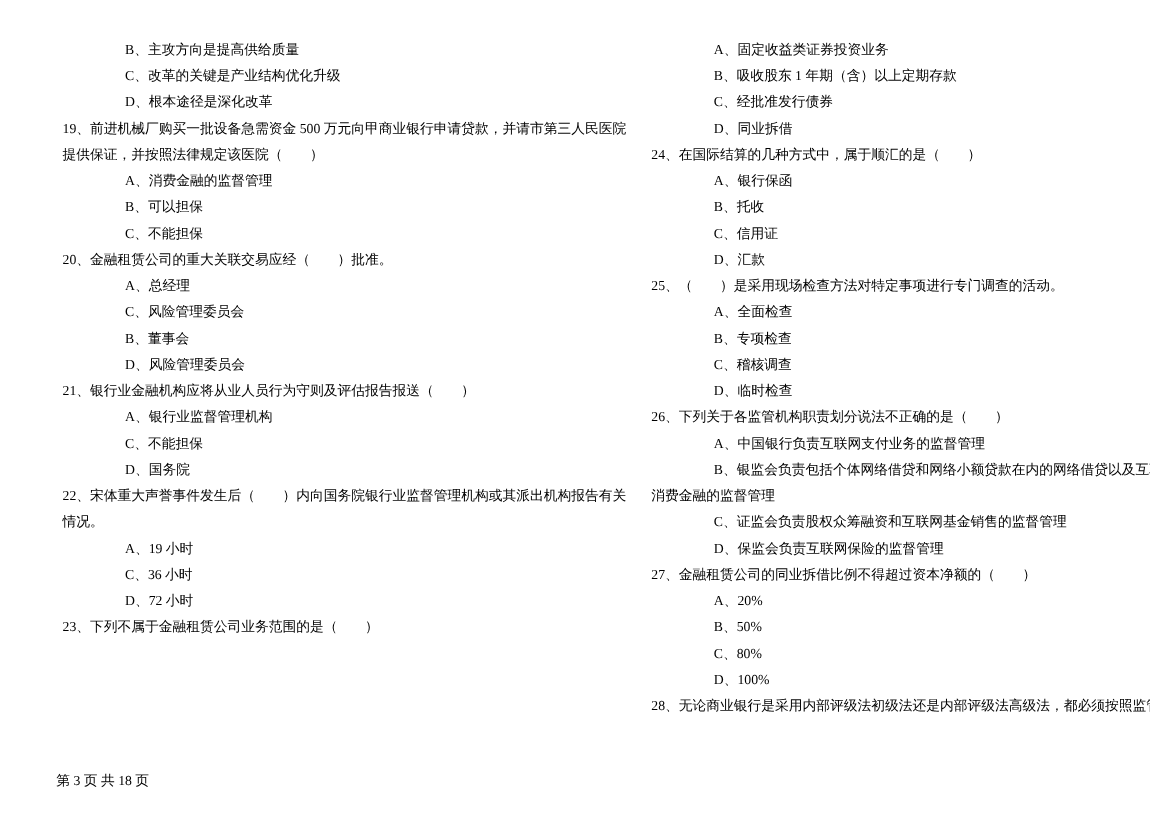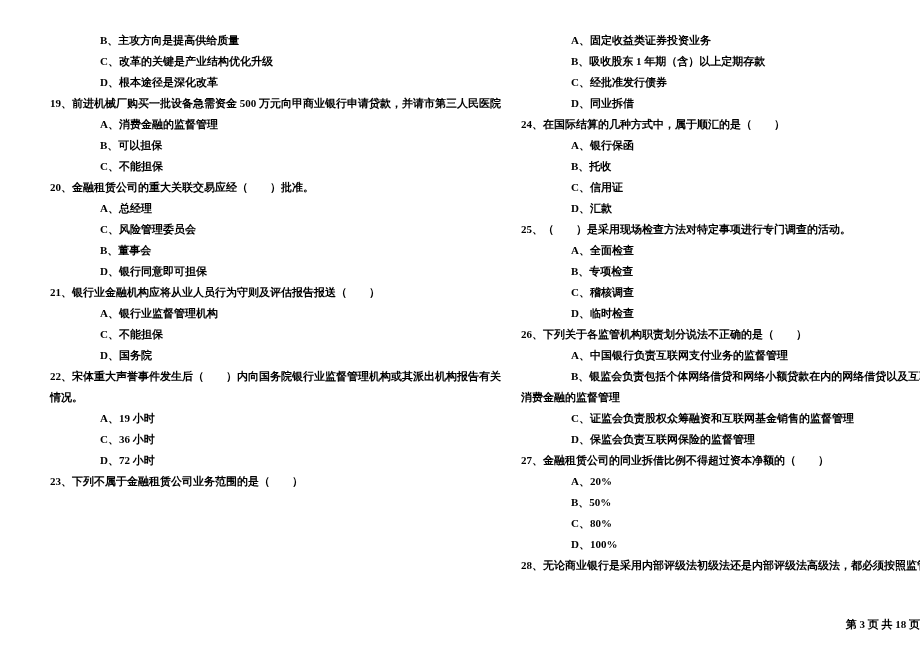--- a/index.html
+++ b/index.html
@@ -1,19 +1,18 @@
 <!DOCTYPE html>
 <html><head>
   <meta charset="utf-8">
   <style>
     * {
       margin: 0;
       padding: 0;
       box-sizing: border-box;
-      font-weight: bold;
     }
     body {
       width: 920px;
       height: 650px;
       background: #ffffff;
       font-family: "SimSun", "宋体", serif;
       font-size: 11px;
       color: #000;
       position: relative;
       overflow: hidden;
@@ -38,43 +37,44 @@
       padding-left: 0px;
     }
     .indent-continue {
       padding-left: 0px;
     }
     .footer {
       position: absolute;
       bottom: 18px;
       left: 0;
       width: 100%;
-      text-align: right;
+      text-align: left;
       font-size: 11px;
       color: #000;
       padding-left: 45px;
     }
   </style>
 </head>
 <body>
 
 <div class="page-container">
   <div class="column" id="left-col">
       <div class="line indent-option">B、主攻方向是提高供给质量</div>
       <div class="line indent-option">C、改革的关键是产业结构优化升级</div>
       <div class="line indent-option">D、根本途径是深化改革</div>
       <div class="line indent-q">19、前进机械厂购买一批设备急需资金 500 万元向甲商业银行申请贷款，并请市第三人民医院</div>
+      <div class="line indent-continue">提供保证，并按照法律规定该医院（　　）</div>
       <div class="line indent-option">A、消费金融的监督管理</div>
       <div class="line indent-option">B、可以担保</div>
       <div class="line indent-option">C、不能担保</div>
       <div class="line indent-q">20、金融租赁公司的重大关联交易应经（　　）批准。</div>
       <div class="line indent-option">A、总经理</div>
       <div class="line indent-option">C、风险管理委员会</div>
       <div class="line indent-option">B、董事会</div>
-      <div class="line indent-option">D、银行同意即可担保</div>
+      <div class="line indent-option">D、风险管理委员会</div>
       <div class="line indent-q">21、银行业金融机构应将从业人员行为守则及评估报告报送（　　）</div>
       <div class="line indent-option">A、银行业监督管理机构</div>
       <div class="line indent-option">C、不能担保</div>
       <div class="line indent-option">D、国务院</div>
       <div class="line indent-q">22、宋体重大声誉事件发生后（　　）内向国务院银行业监督管理机构或其派出机构报告有关</div>
       <div class="line indent-continue">情况。</div>
       <div class="line indent-option">A、19 小时</div>
       <div class="line indent-option">C、36 小时</div>
       <div class="line indent-option">D、72 小时</div>
       <div class="line indent-q">23、下列不属于金融租赁公司业务范围的是（　　）</div>

